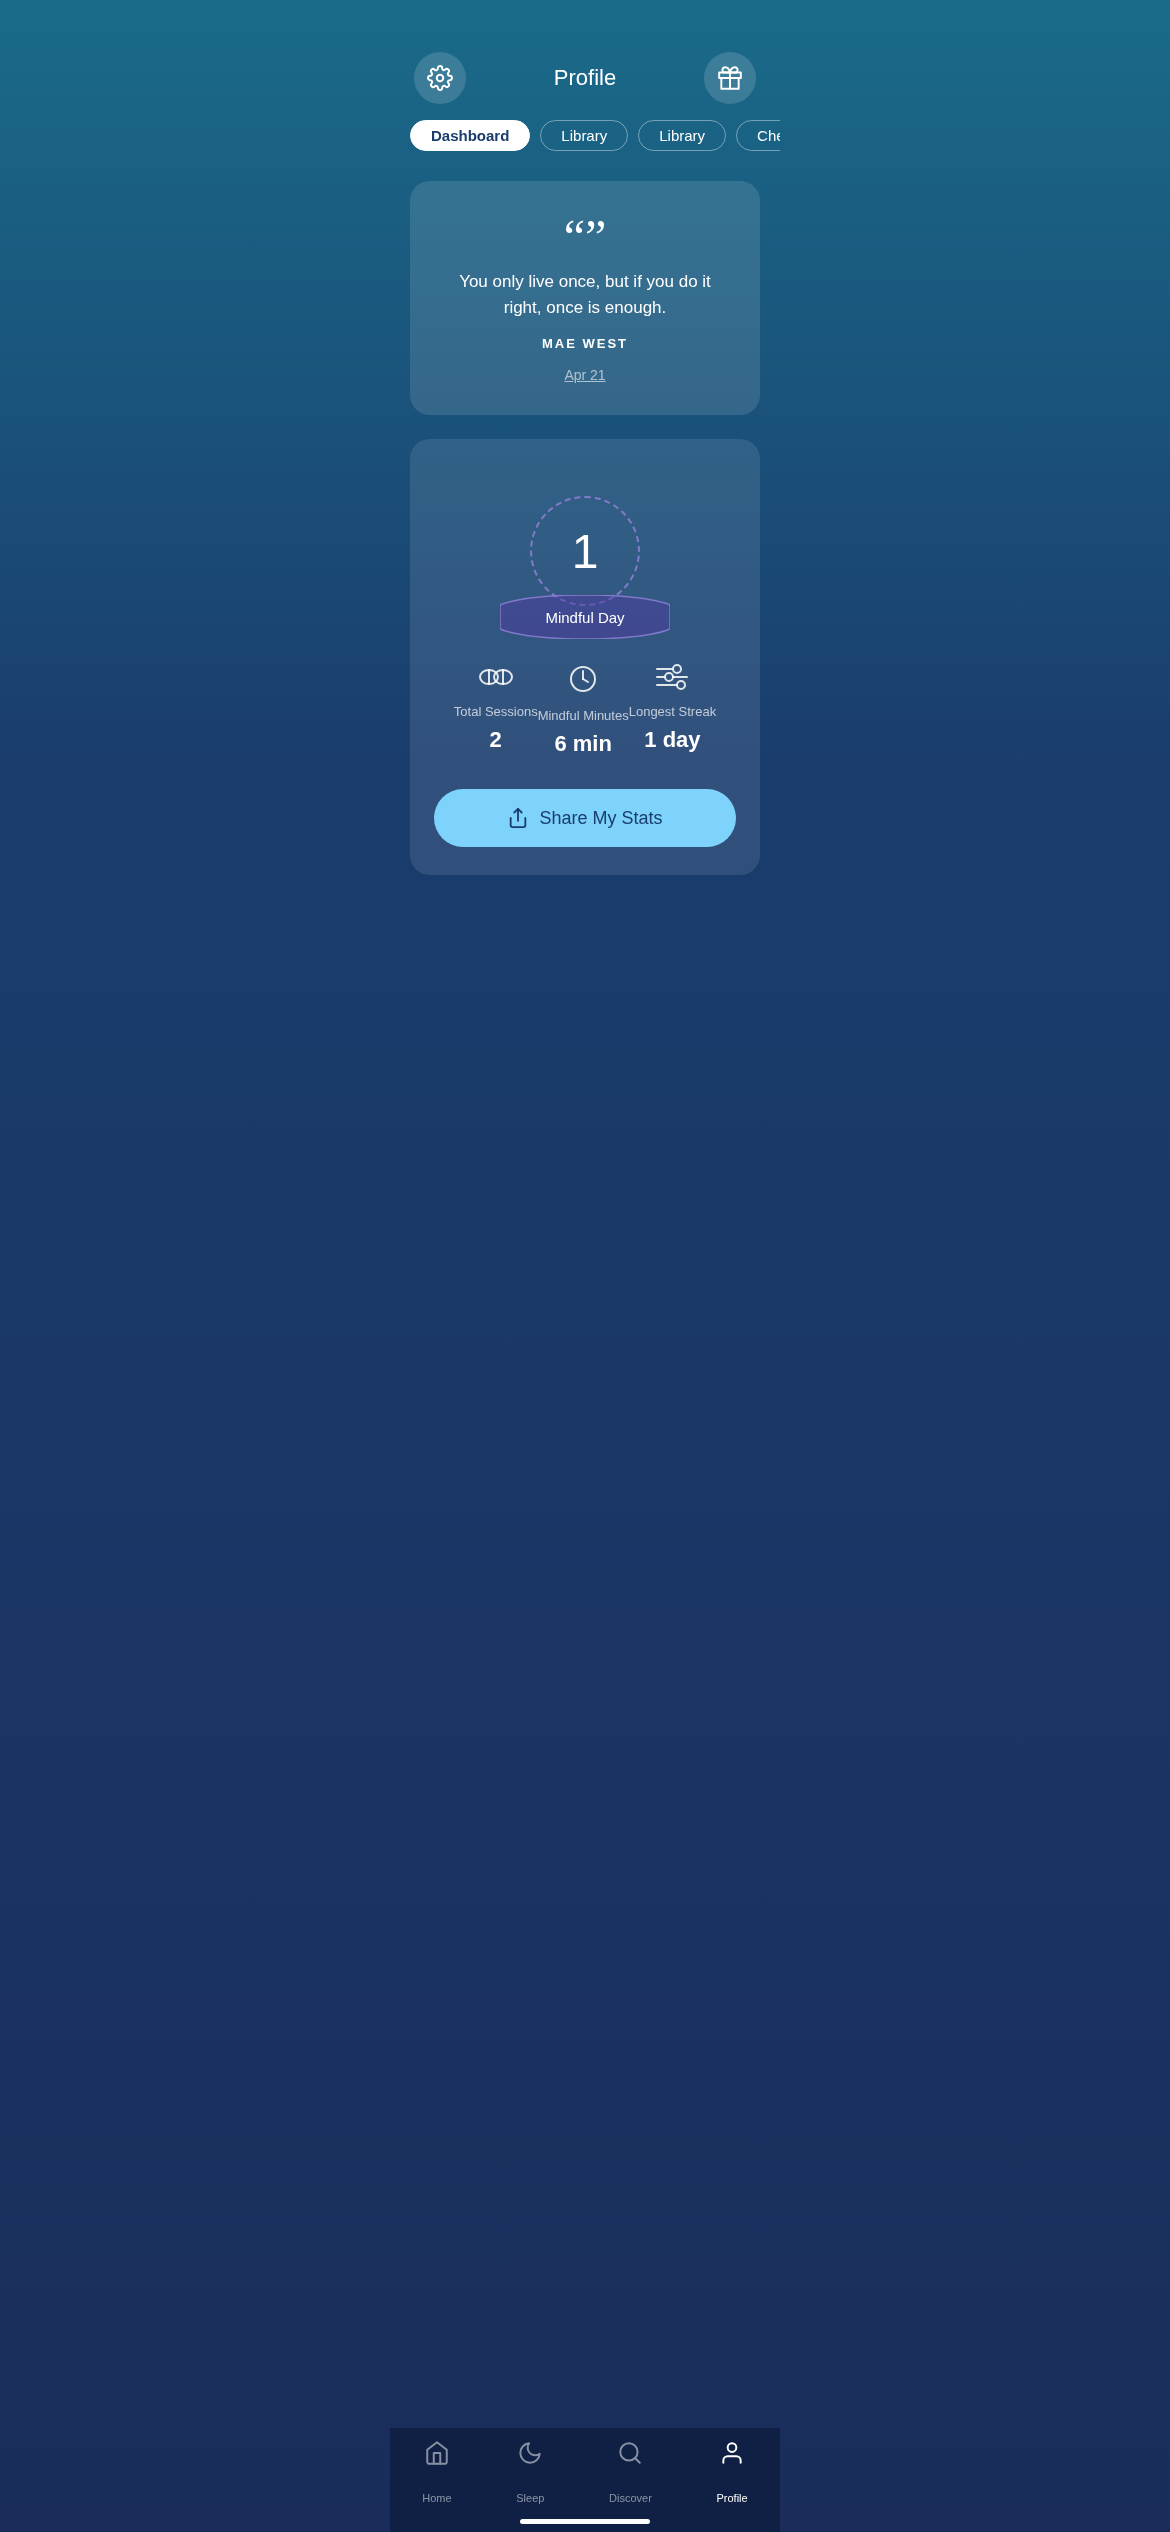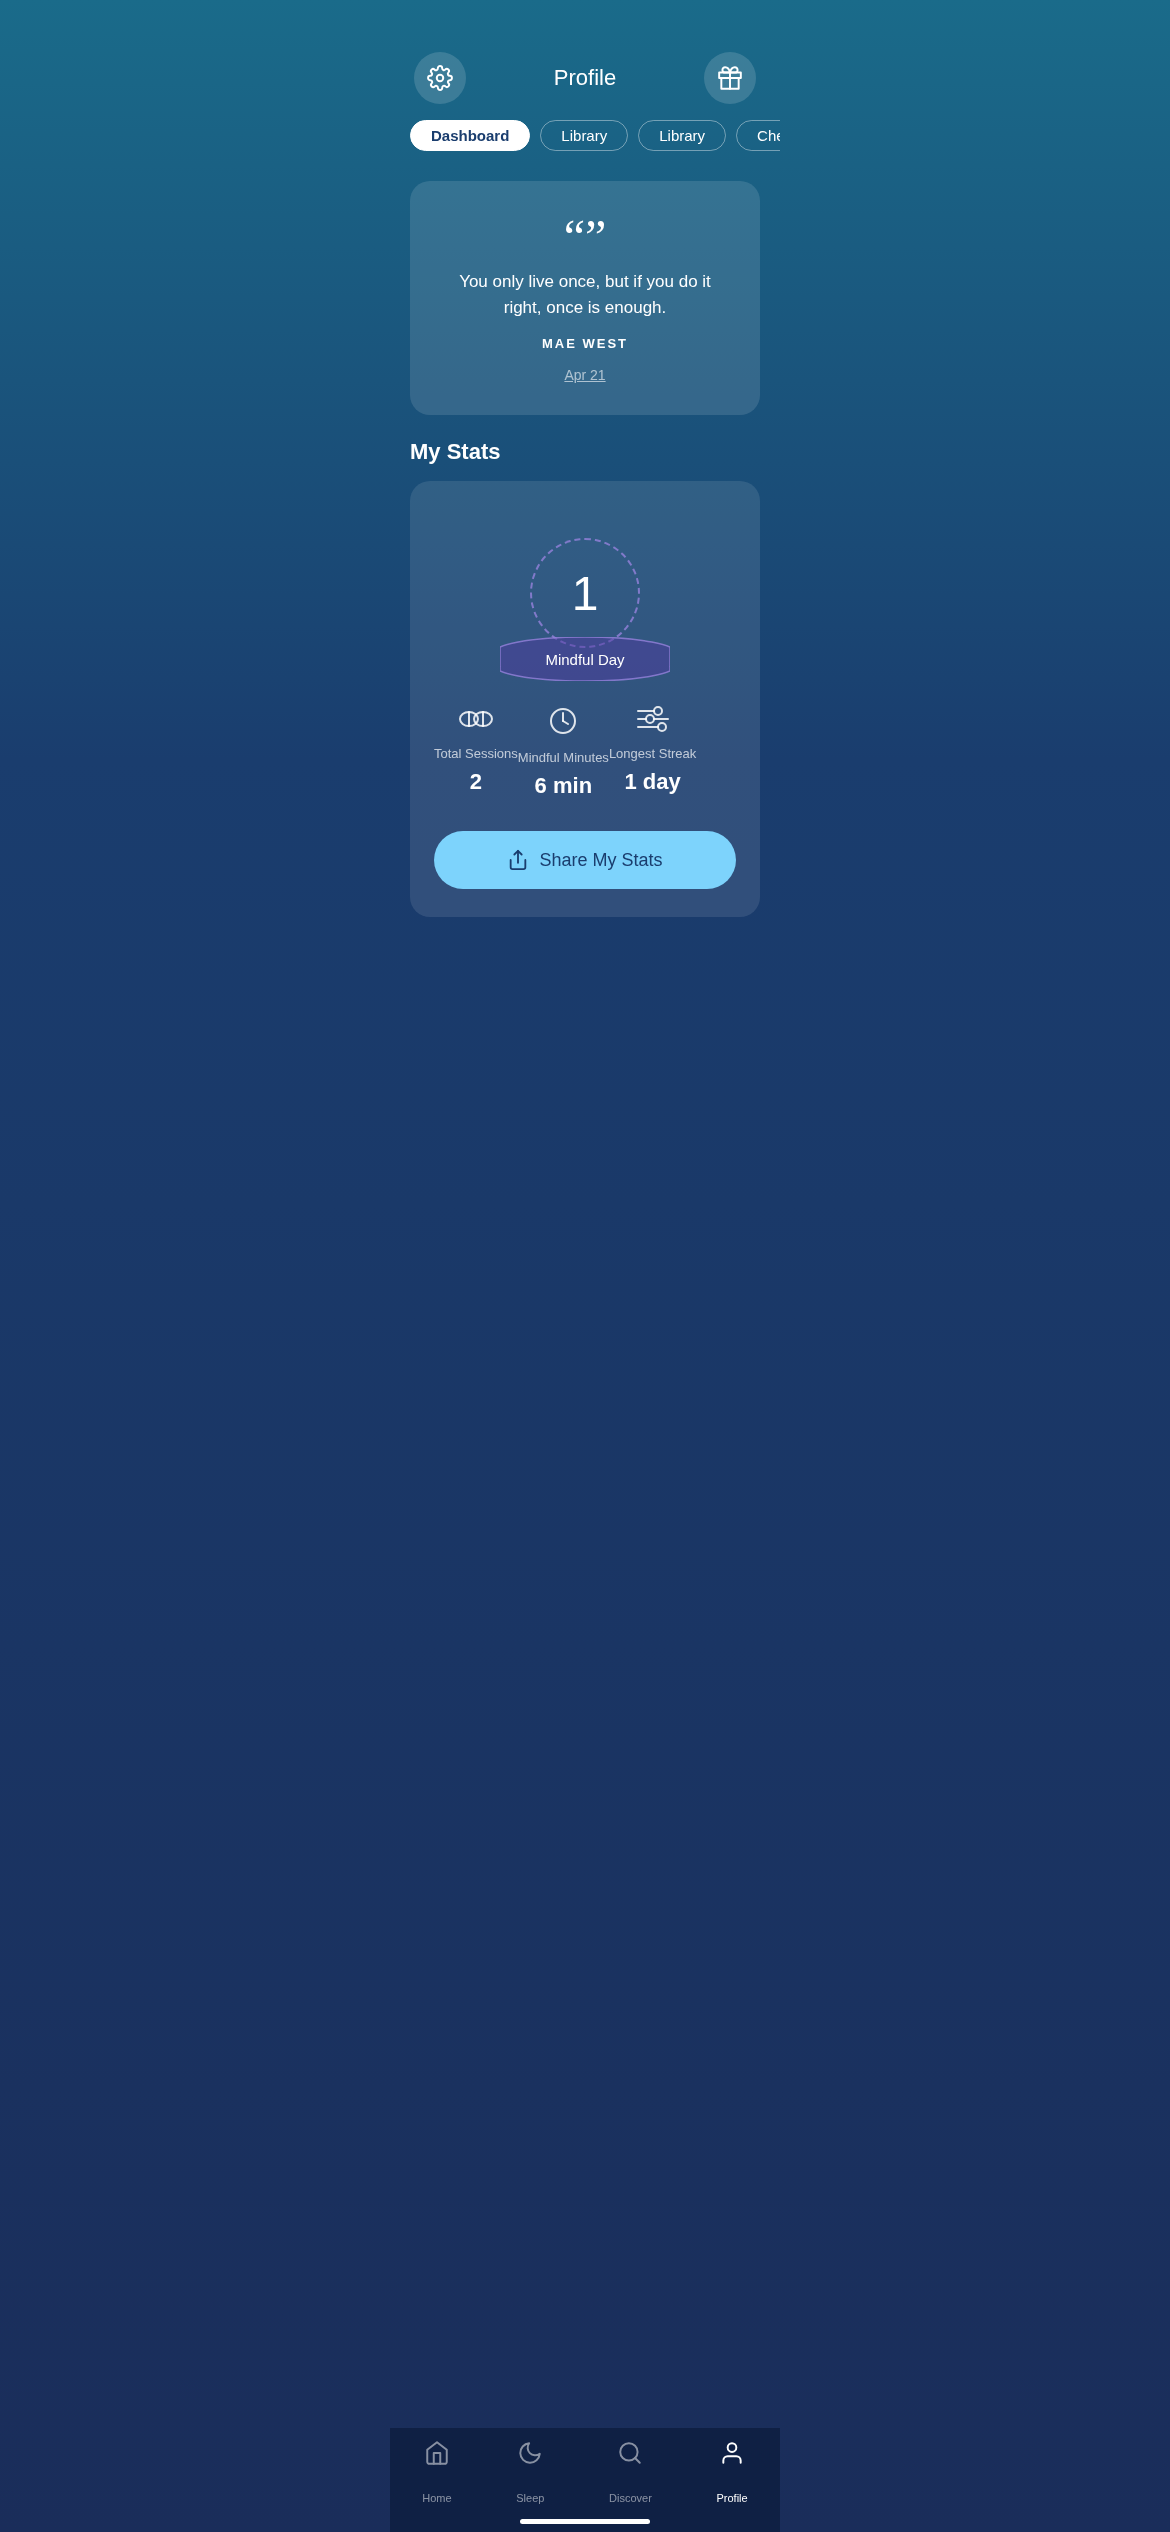--- a/index.html
+++ b/index.html
@@ -185,21 +185,21 @@
     .ribbon-text {
       color: white;
       font-size: 15px;
       position: relative;
       z-index: 1;
       font-weight: 400;
     }
 
     .stats-row {
       display: flex;
-      justify-content: flex-start;
+      justify-content: center;
       margin-bottom: 32px;
     }
 
     .stat-item {
       display: flex;
       flex-direction: column;
       align-items: center;
       gap: 8px;
     }
 
@@ -320,21 +320,20 @@
     <button class="tab">Check-Ins</button>
   </div>
 
   <div class="quote-card">
     <div class="quote-mark">“”</div>
     <p class="quote-text">You only live once, but if you do it right, once is enough.</p>
     <p class="quote-author">MAE WEST</p>
     <p class="quote-date">Apr 21</p>
   </div>
 
-  <div class="my-stats-label">My Stats</div>
 
   <div class="stats-card">
 
     <div class="badge-container">
       <div class="badge">
         <div class="badge-circle">
           <span class="badge-number">1</span>
         </div>
         <div class="badge-ribbon">
           <svg class="ribbon-svg" viewBox="0 0 170 44" fill="none" xmlns="http://www.w3.org/2000/svg">

